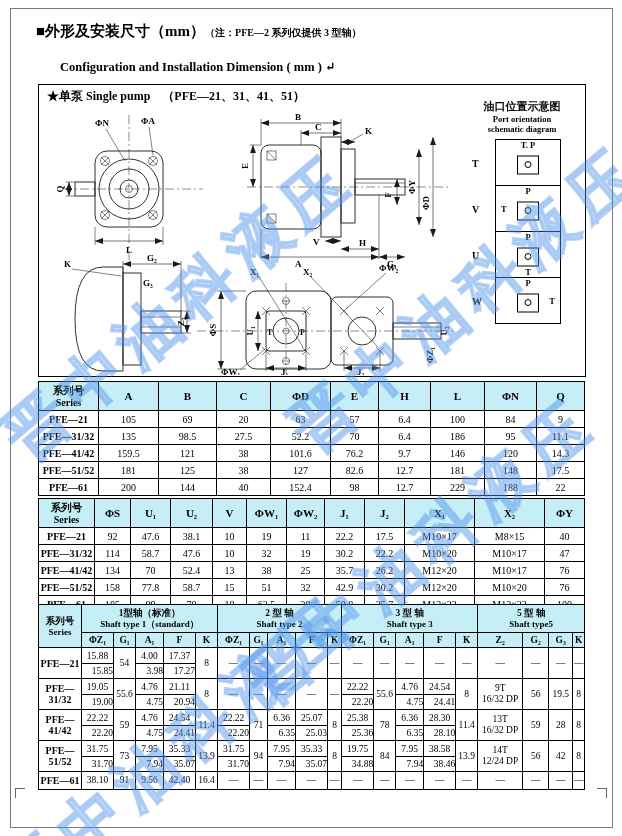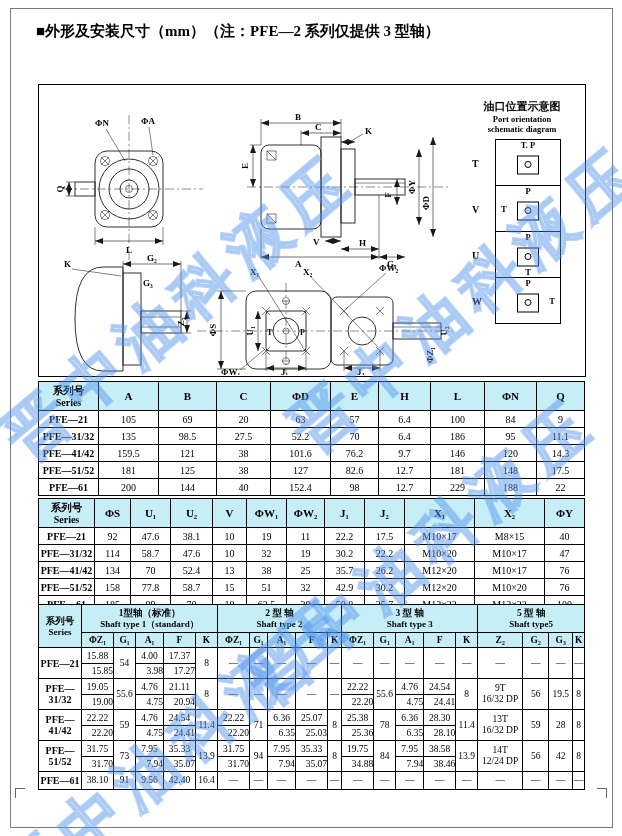--- a/index.html
+++ b/index.html
@@ -1,20 +1,20 @@
 <!DOCTYPE html>
 <html><head>
 <meta charset="utf-8">
 <style>
   html,body{margin:0;padding:0;background:#e8e8e8;}
   .page{position:relative;width:622px;height:836px;background:#fff;overflow:hidden;
         font-family:"Liberation Serif","DejaVu Serif",serif;color:#000;}
   .page-frame{position:absolute;left:10px;top:8px;right:9px;bottom:8px;border:1px solid #7a7a7a;pointer-events:none;}
   .title{position:absolute;left:36px;top:22px;font-size:15px;font-weight:bold;white-space:nowrap;}
-  .title .note{font-size:15px;}
+  .title .note{font-size:10px;}
   .subtitle{position:absolute;left:60px;top:59px;font-size:12.5px;font-weight:bold;}
   .pump-box{position:absolute;left:38px;top:84px;width:546px;height:291px;border:1px solid #000;}
   .box-header{position:absolute;left:8px;top:3px;font-size:12px;font-weight:bold;white-space:nowrap;}
   .drawings{position:absolute;left:0;top:0;}
   .ln{fill:none;stroke:#1a1a1a;stroke-width:0.9;}
   .lt{fill:none;stroke:#1a1a1a;stroke-width:0.55;}
   .cl{fill:none;stroke:#1a1a1a;stroke-width:0.5;stroke-dasharray:9 3 2 3;}
   .dim{fill:none;stroke:#1a1a1a;stroke-width:0.6;}
   .dlb{font-size:9px;font-family:"Liberation Serif","DejaVu Serif",serif;font-weight:bold;fill:#000;}
   
@@ -65,22 +65,24 @@
 </style>
 </head>
 <body>
 
 <div class="page">
   <div class="page-frame"></div>
 
   <div class="title">
     <span>■外形及安装尺寸（mm）</span><span class="note">（注：PFE—2 系列仅提供 3 型轴）</span>
   </div>
+  <div class="subtitle">Configuration and Installation Dimension ( mm ) ↵</div>
 
   <div class="pump-box">
+    <div class="box-header">★单泵 Single pump　（PFE—21、31、41、51）</div>
 
     <svg class="drawings" width="546" height="290" viewBox="0 0 546 290">
       <defs>
         <marker id="ae" markerWidth="9" markerHeight="6" refX="8" refY="3" orient="auto" markerUnits="userSpaceOnUse">
             <path d="M0,0 L8,3 L0,6 z" fill="#1a1a1a"></path>
           </marker>
         <marker id="as" markerWidth="9" markerHeight="6" refX="0" refY="3" orient="auto" markerUnits="userSpaceOnUse">
             <path d="M8,0 L0,3 L8,6 z" fill="#1a1a1a"></path>
           </marker>
       </defs>

